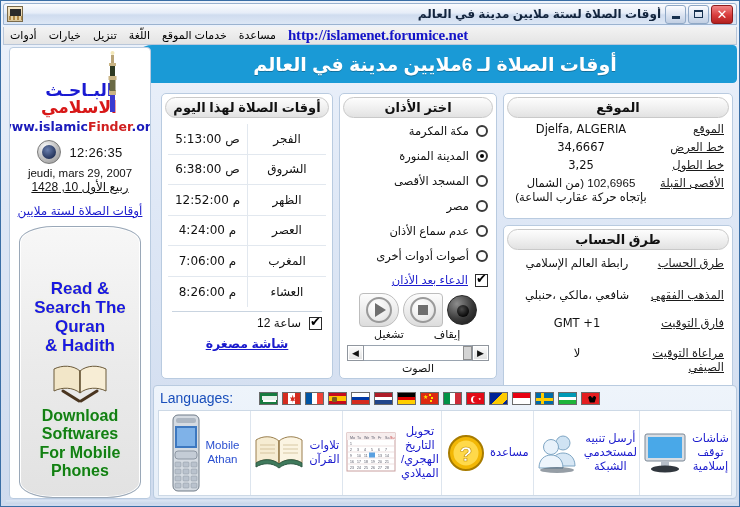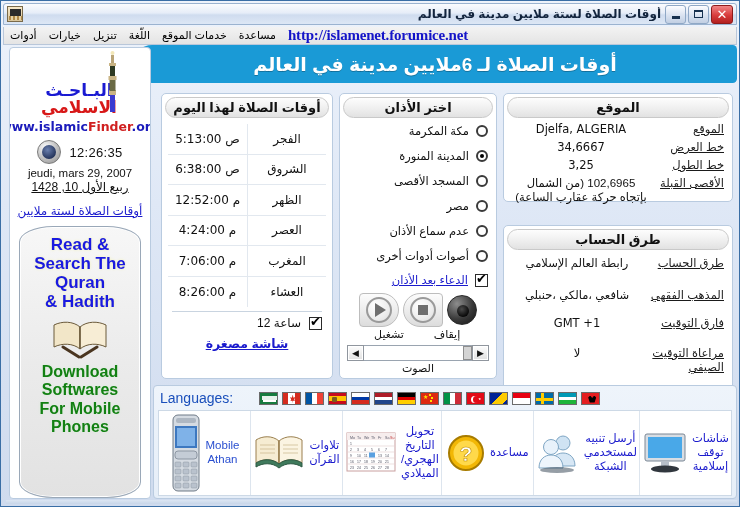--- a/index.html
+++ b/index.html
@@ -172,21 +172,21 @@
     margin-top: 8px; width: 122px; flex: 1 1 auto;
     border: 1px solid #9aa8b8;
     border-radius: 34px/16px;
     background: linear-gradient(180deg,#f7f7f7,#ebebeb 50%,#e2e2e2);
     display:flex; flex-direction:column; align-items:center;
     padding: 8px 4px 10px 4px;
     box-shadow: inset 0 0 0 1px #fff;
   }
   #promo-top {
     font-size: 17px; font-weight: bold; color:#1a1ae0; text-align:center;
-    line-height: 1.12; text-shadow: 0 0 3px #f2f2b0;
+    line-height: 1.12; text-shadow: 0 0 3px #f2f2b0; margin-top: 44px;
   }
   #quran-icon { width: 62px; height: 42px; margin: 6px 0 4px 0; }
   #promo-bot {
     font-size: 16px; font-weight: bold; color:#128012; text-align:center;
     line-height: 1.14; text-shadow: 0 0 3px #d9ecd9;
   }
 
   
   .panel {
     position: absolute;
@@ -308,21 +308,21 @@
     background: linear-gradient(180deg,#fbfbfb,#e2e2e2);
     border: 1px solid #ffffff; outline: 1px solid #90969e;
     display:flex; align-items:center; justify-content:center;
     font-size: 9px; color:#111; line-height: 1;
   }
   #vol-track { flex:1 1 auto; height: 14px; background:#ffffff; margin: 0 1px; }
   #vol-thumb { width: 9px; height: 14px; background:#d4d4d4; border:1px solid #8e8e8e; float:right; }
   #vol-label { text-align:center; font-size: 11px; direction:rtl; color:#111; margin-top: 1px; }
 
   
-  #loc-panel { left: 502px; top: 92px; width: 230px; height: 109px; }
+  #loc-panel { left: 502px; top: 92px; width: 230px; height: 126px; }
   .irow { display:flex; direction: rtl; margin: 0 8px; padding-top: 4px; font-size: 11.5px; }
   .ikey {
     width: 74px; text-align: right; color:#1b1b1b; text-decoration: underline;
     direction: rtl; font-weight: normal; flex: 0 0 auto; cursor:pointer;
   }
   .ival { flex:1 1 auto; text-align:center; color:#111; direction: rtl; }
   .ival.ltr { direction: ltr; font-family:"DejaVu Sans","Liberation Sans",sans-serif; }
 
   
   #calc-panel { left: 502px; top: 224px; width: 230px; height: 166px; }

